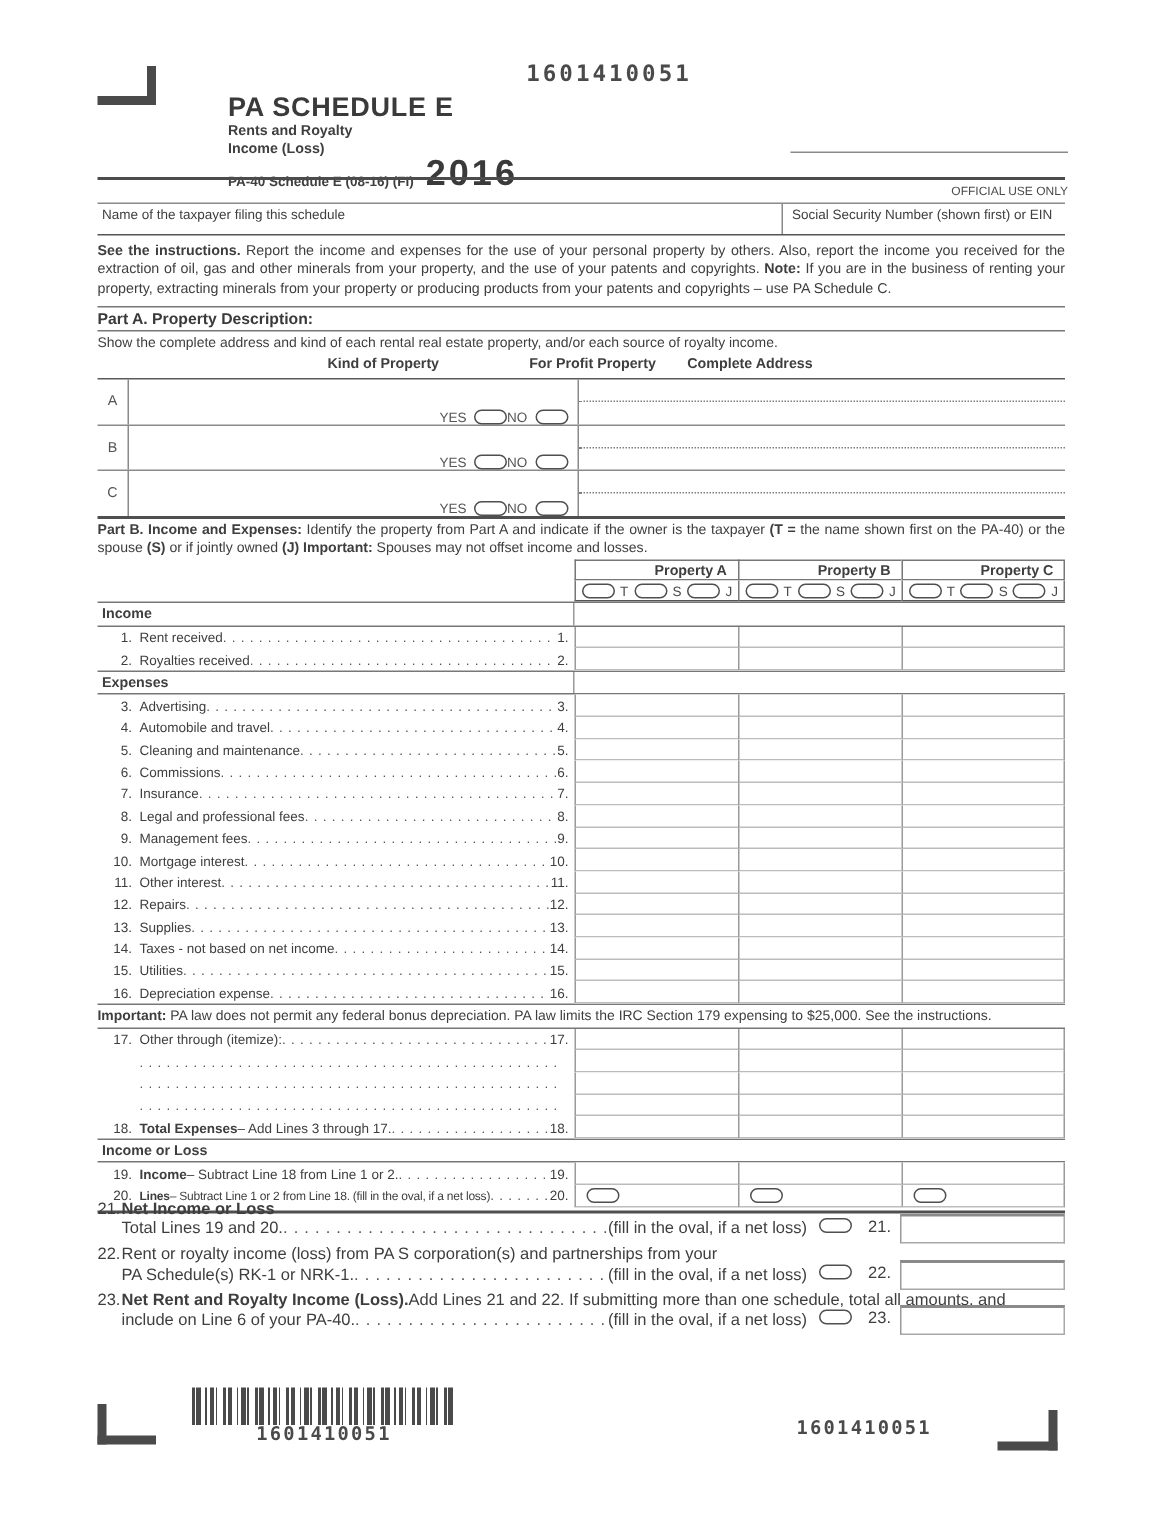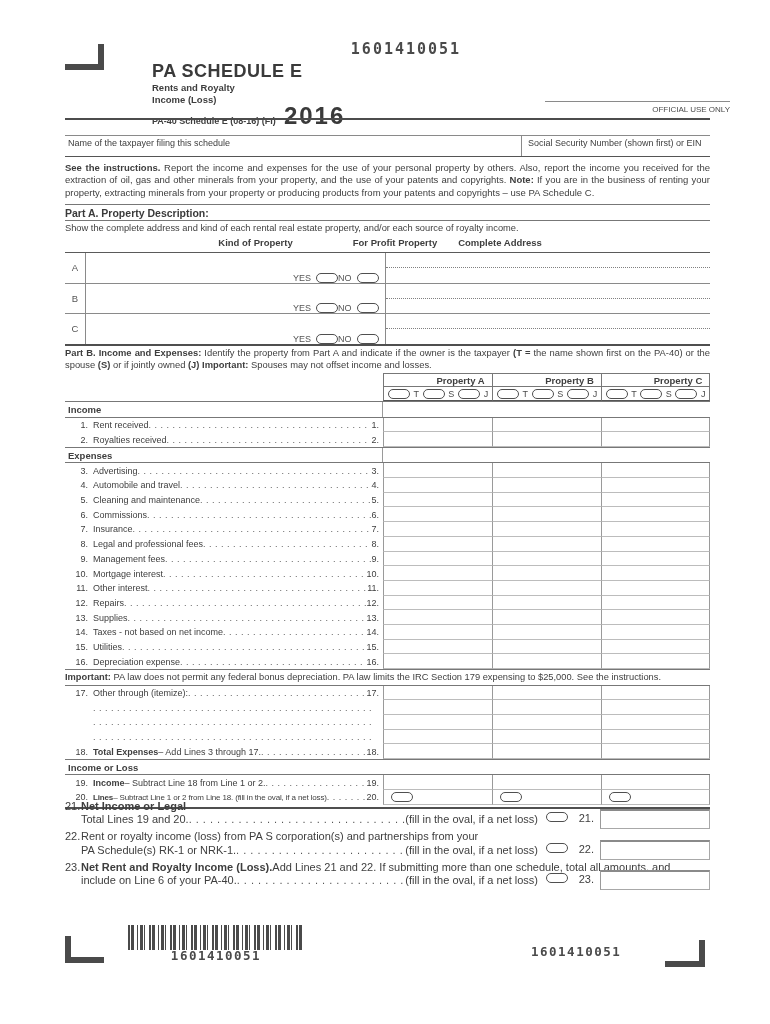--- a/index.html
+++ b/index.html
@@ -17,22 +17,22 @@
   .code-top{left:336px;top:40px;width:140px;text-align:center;font-size:15px;letter-spacing:2px;}
   .code-br{left:531px;top:944px;font-size:12.5px;letter-spacing:1.5px;}
 
   
   .title-block{left:152px;top:62px;line-height:1;}
   .form-title{font-size:18px;font-weight:bold;letter-spacing:.5px;color:#3a3a3a;}
   .form-sub{font-size:9.5px;font-weight:bold;margin-top:2.5px;}
   .form-id-row{display:flex;align-items:flex-end;margin-top:2px;}
   .form-id{font-size:9px;font-weight:bold;}
   .tax-year{font-size:24px;font-weight:bold;letter-spacing:2px;margin-left:8px;line-height:.85;color:#3a3a3a;text-align:center;}
-  .official{left:545px;top:101px;width:185px;border-top:1px solid #8a8a8a;text-align:right;
-            font-size:8px;padding-top:3px;color:#4a4a4a;}
+  .official{left:527px;top:101px;width:185px;border-top:1px solid #8a8a8a;text-align:right;
+            font-size:8px;padding-top:21px;color:#4a4a4a;}
   .rule{position:absolute;background:#4c4c4c;}
   .rule-header{left:65px;top:118px;width:645px;height:2px;}
   .photocopy{left:65px;top:122px;width:645px;text-align:center;font-size:10.5px;}
   .rule-2{left:65px;top:135px;width:645px;height:1px;background:#8a8a8a;}
   .taxpayer-row{left:65px;top:136px;width:645px;height:21px;display:flex;border-bottom:1.5px solid #555;
                 font-size:9px;box-sizing:border-box;}
   .tp-name{flex:1;padding:2px 4px 0 3px;}
   .tp-ssn{width:182px;border-left:1px solid #8a8a8a;padding:2px 0 0 6px;}
 
   .instructions{left:65px;top:162px;width:645px;font-size:9.5px;line-height:1.3;text-align:justify;}
@@ -538,21 +538,21 @@
           <span class="oval cell-oval"></span>
         </div>
       </div>
       <div class="pb-bottom" style="top: 434px;"></div>
     </div>
 
   <div class="abs totals" id="totals">
       <div class="total">
         <div class="t-line1">
           <span class="t-num">21.</span>
-          <span class="bold">Net Income or Legal</span>
+          <span class="bold">Net Income or Loss</span>
         </div>
         <div class="t-line2">
           <span>Total Lines 19 and 20.</span>
           <span class="lead"></span>
           <span>(fill in the oval, if a net loss)</span>
         </div>
         <span class="oval t-oval"></span>
         <span class="t-endnum">21.</span>
         <div class="t-box"></div>
       </div>

